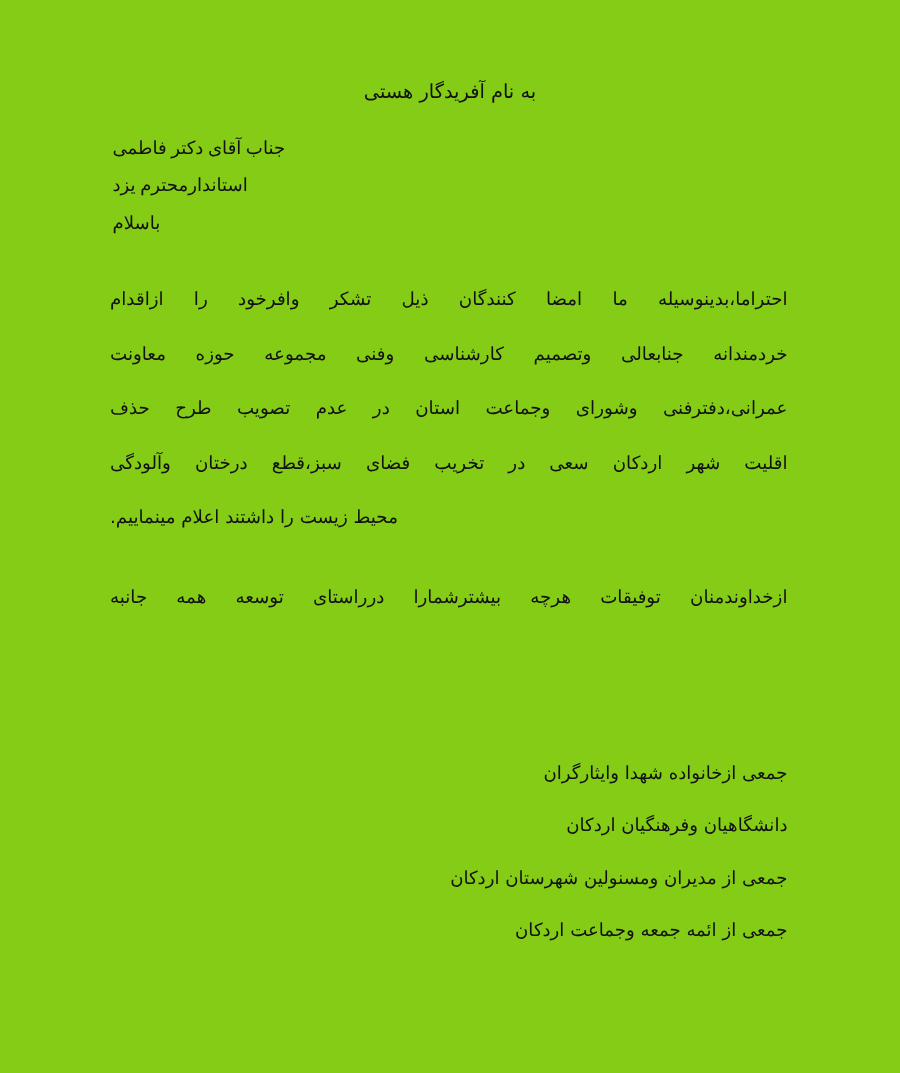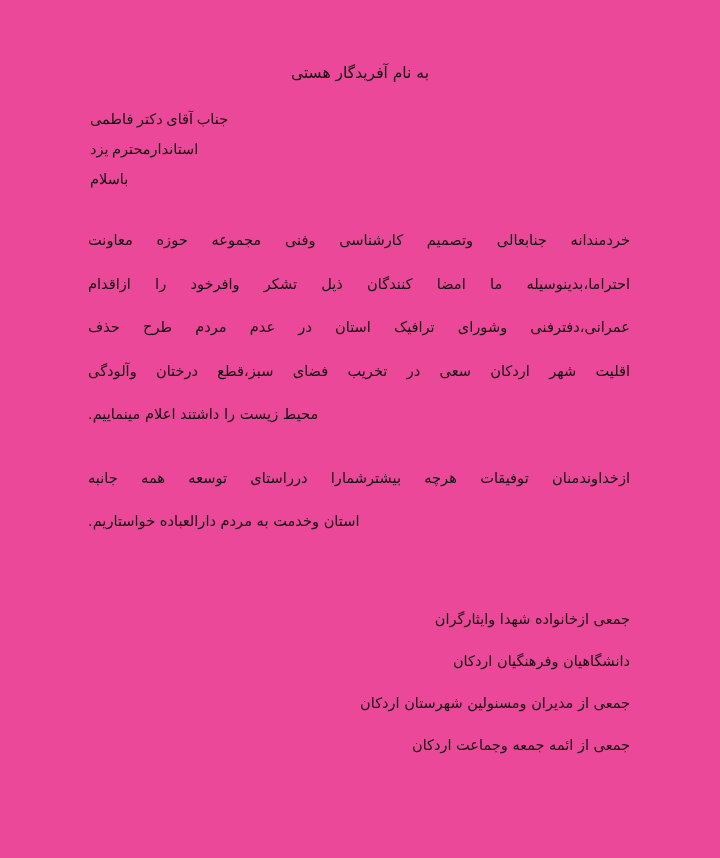--- a/index.html
+++ b/index.html
@@ -13,21 +13,21 @@
     height: 858px;
     overflow: hidden;
     font-family: "DejaVu Sans", "Liberation Sans", sans-serif;
     color: #000000;
     direction: rtl;
   }
   .page {
     position: relative;
     width: 720px;
     height: 858px;
-    background: #ec4899;
+    background: #84cc16;
     box-sizing: border-box;
   }
   .doc-title {
     position: absolute;
     top: 62px;
     left: 0;
     right: 0;
     text-align: center;
     font-size: 15.5px;
     line-height: 22px;
@@ -106,32 +106,31 @@
 
   <div class="addressee-block">
     <div class="addressee-line">جناب آقای دکتر فاطمی</div>
     <div class="addressee-line">استاندارمحترم یزد</div>
     <div class="addressee-line">باسلام</div>
   </div>
 
   <div class="body-block">
 
     <div class="para justified">
+      <div class="line">احتراما،بدینوسیله ما امضا کنندگان ذیل تشکر وافرخود را ازاقدام</div>
       <div class="line">خردمندانه جنابعالی وتصمیم کارشناسی وفنی مجموعه حوزه معاونت</div>
-      <div class="line">احتراما،بدینوسیله ما امضا کنندگان ذیل تشکر وافرخود را ازاقدام</div>
-      <div class="line">عمرانی،دفترفنی وشورای ترافیک استان در عدم مردم طرح حذف</div>
+      <div class="line">عمرانی،دفترفنی وشورای وجماعت استان در عدم تصویب طرح حذف</div>
       <div class="line">اقلیت شهر اردکان سعی در تخریب فضای سبز،قطع درختان وآلودگی</div>
       <div class="line last">محیط زیست را داشتند اعلام مینماییم.</div>
     </div>
 
     <div class="para-gap"></div>
 
     <div class="para justified">
       <div class="line">ازخداوندمنان توفیقات هرچه بیشترشمارا درراستای توسعه همه جانبه</div>
-      <div class="line last">استان وخدمت به مردم دارالعباده خواستاریم.</div>
     </div>
 
   </div>
 
   <div class="signature-block">
     <div class="signature-line">جمعی ازخانواده شهدا وایثارگران</div>
     <div class="signature-line">دانشگاهیان وفرهنگیان اردکان</div>
     <div class="signature-line">جمعی از مدیران ومسنولین شهرستان اردکان</div>
     <div class="signature-line">جمعی از ائمه جمعه وجماعت اردکان</div>
   </div>

